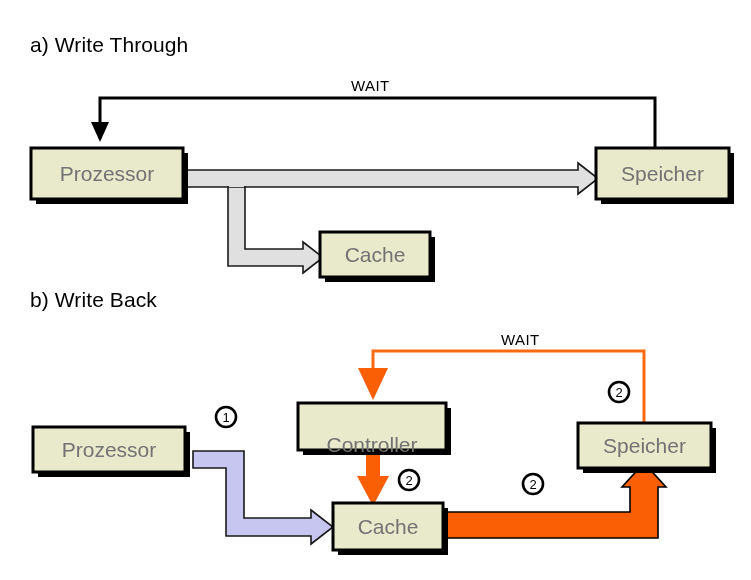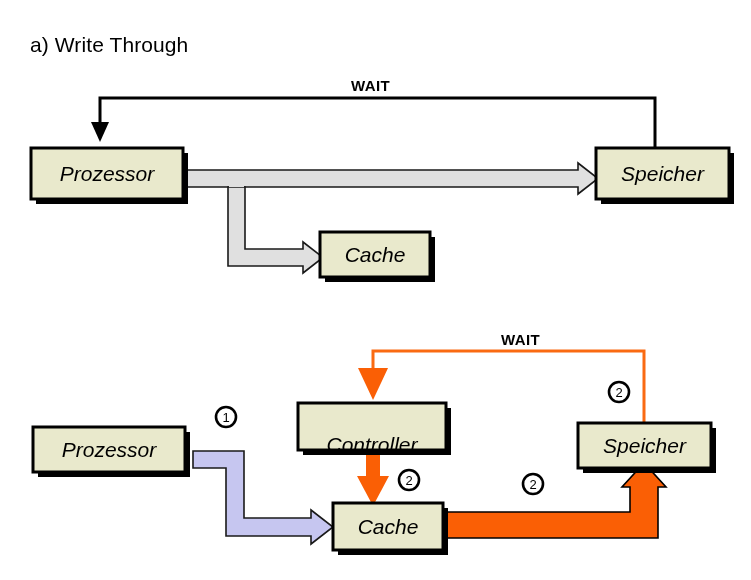--- a/index.html
+++ b/index.html
@@ -1,32 +1,33 @@
 <!DOCTYPE html>
 <html><head>
 <meta charset="utf-8">
 <style>
   html,body{margin:0;padding:0;background:#ffffff;}
   body{width:751px;height:580px;overflow:hidden;font-family:"Liberation Sans",sans-serif;}
   #stage{position:relative;width:751px;height:580px;background:#fff;border-radius:13px;}
   svg.layer{position:absolute;left:0;top:0;width:751px;height:580px;}
   .caption{position:absolute;font-size:21px;color:#000;white-space:nowrap;letter-spacing:0.1px;}
   .boxlabel{position:absolute;display:flex;align-items:center;justify-content:center;
-            font-size:21px;color:#000000;white-space:nowrap;pointer-events:none;font-style:italic;}
-  .netlabel{position:absolute;font-size:15px;color:#000;white-space:nowrap;letter-spacing:0.4px;font-weight:bold;}
+            font-size:21px;color:#737373;white-space:nowrap;pointer-events:none;}
+  .netlabel{position:absolute;font-size:15px;color:#000;white-space:nowrap;letter-spacing:0.4px;}
   .stepnum{position:absolute;display:flex;align-items:center;justify-content:center;
            font-size:13px;color:#000;width:22px;height:22px;}
 </style>
 </head>
 <body>
 
 <div id="stage">
 
   <div class="caption" style="left:30px;top:33px;">a) Write Through</div>
 
+  <div class="caption" style="left:30px;top:288px;">b) Write Back</div>
 
   <svg class="layer" viewBox="0 0 751 580">
     <defs>
       <style>
         .bx      { fill:#E9E9CC; stroke:#000000; stroke-width:3; }
         .sh      { fill:#000000; }
         .grayarr { fill:#E0E0E0; stroke:#1a1a1a; stroke-width:1.6; stroke-linejoin:miter; }
         .lavarr  { fill:#C6C6F0; stroke:#1a1a1a; stroke-width:1.6; stroke-linejoin:miter; }
         .orgarr  { fill:#FA5F05; stroke:none; }
         .orgblk  { fill:#FA5F05; stroke:#000000; stroke-width:1.6; stroke-linejoin:miter; }

